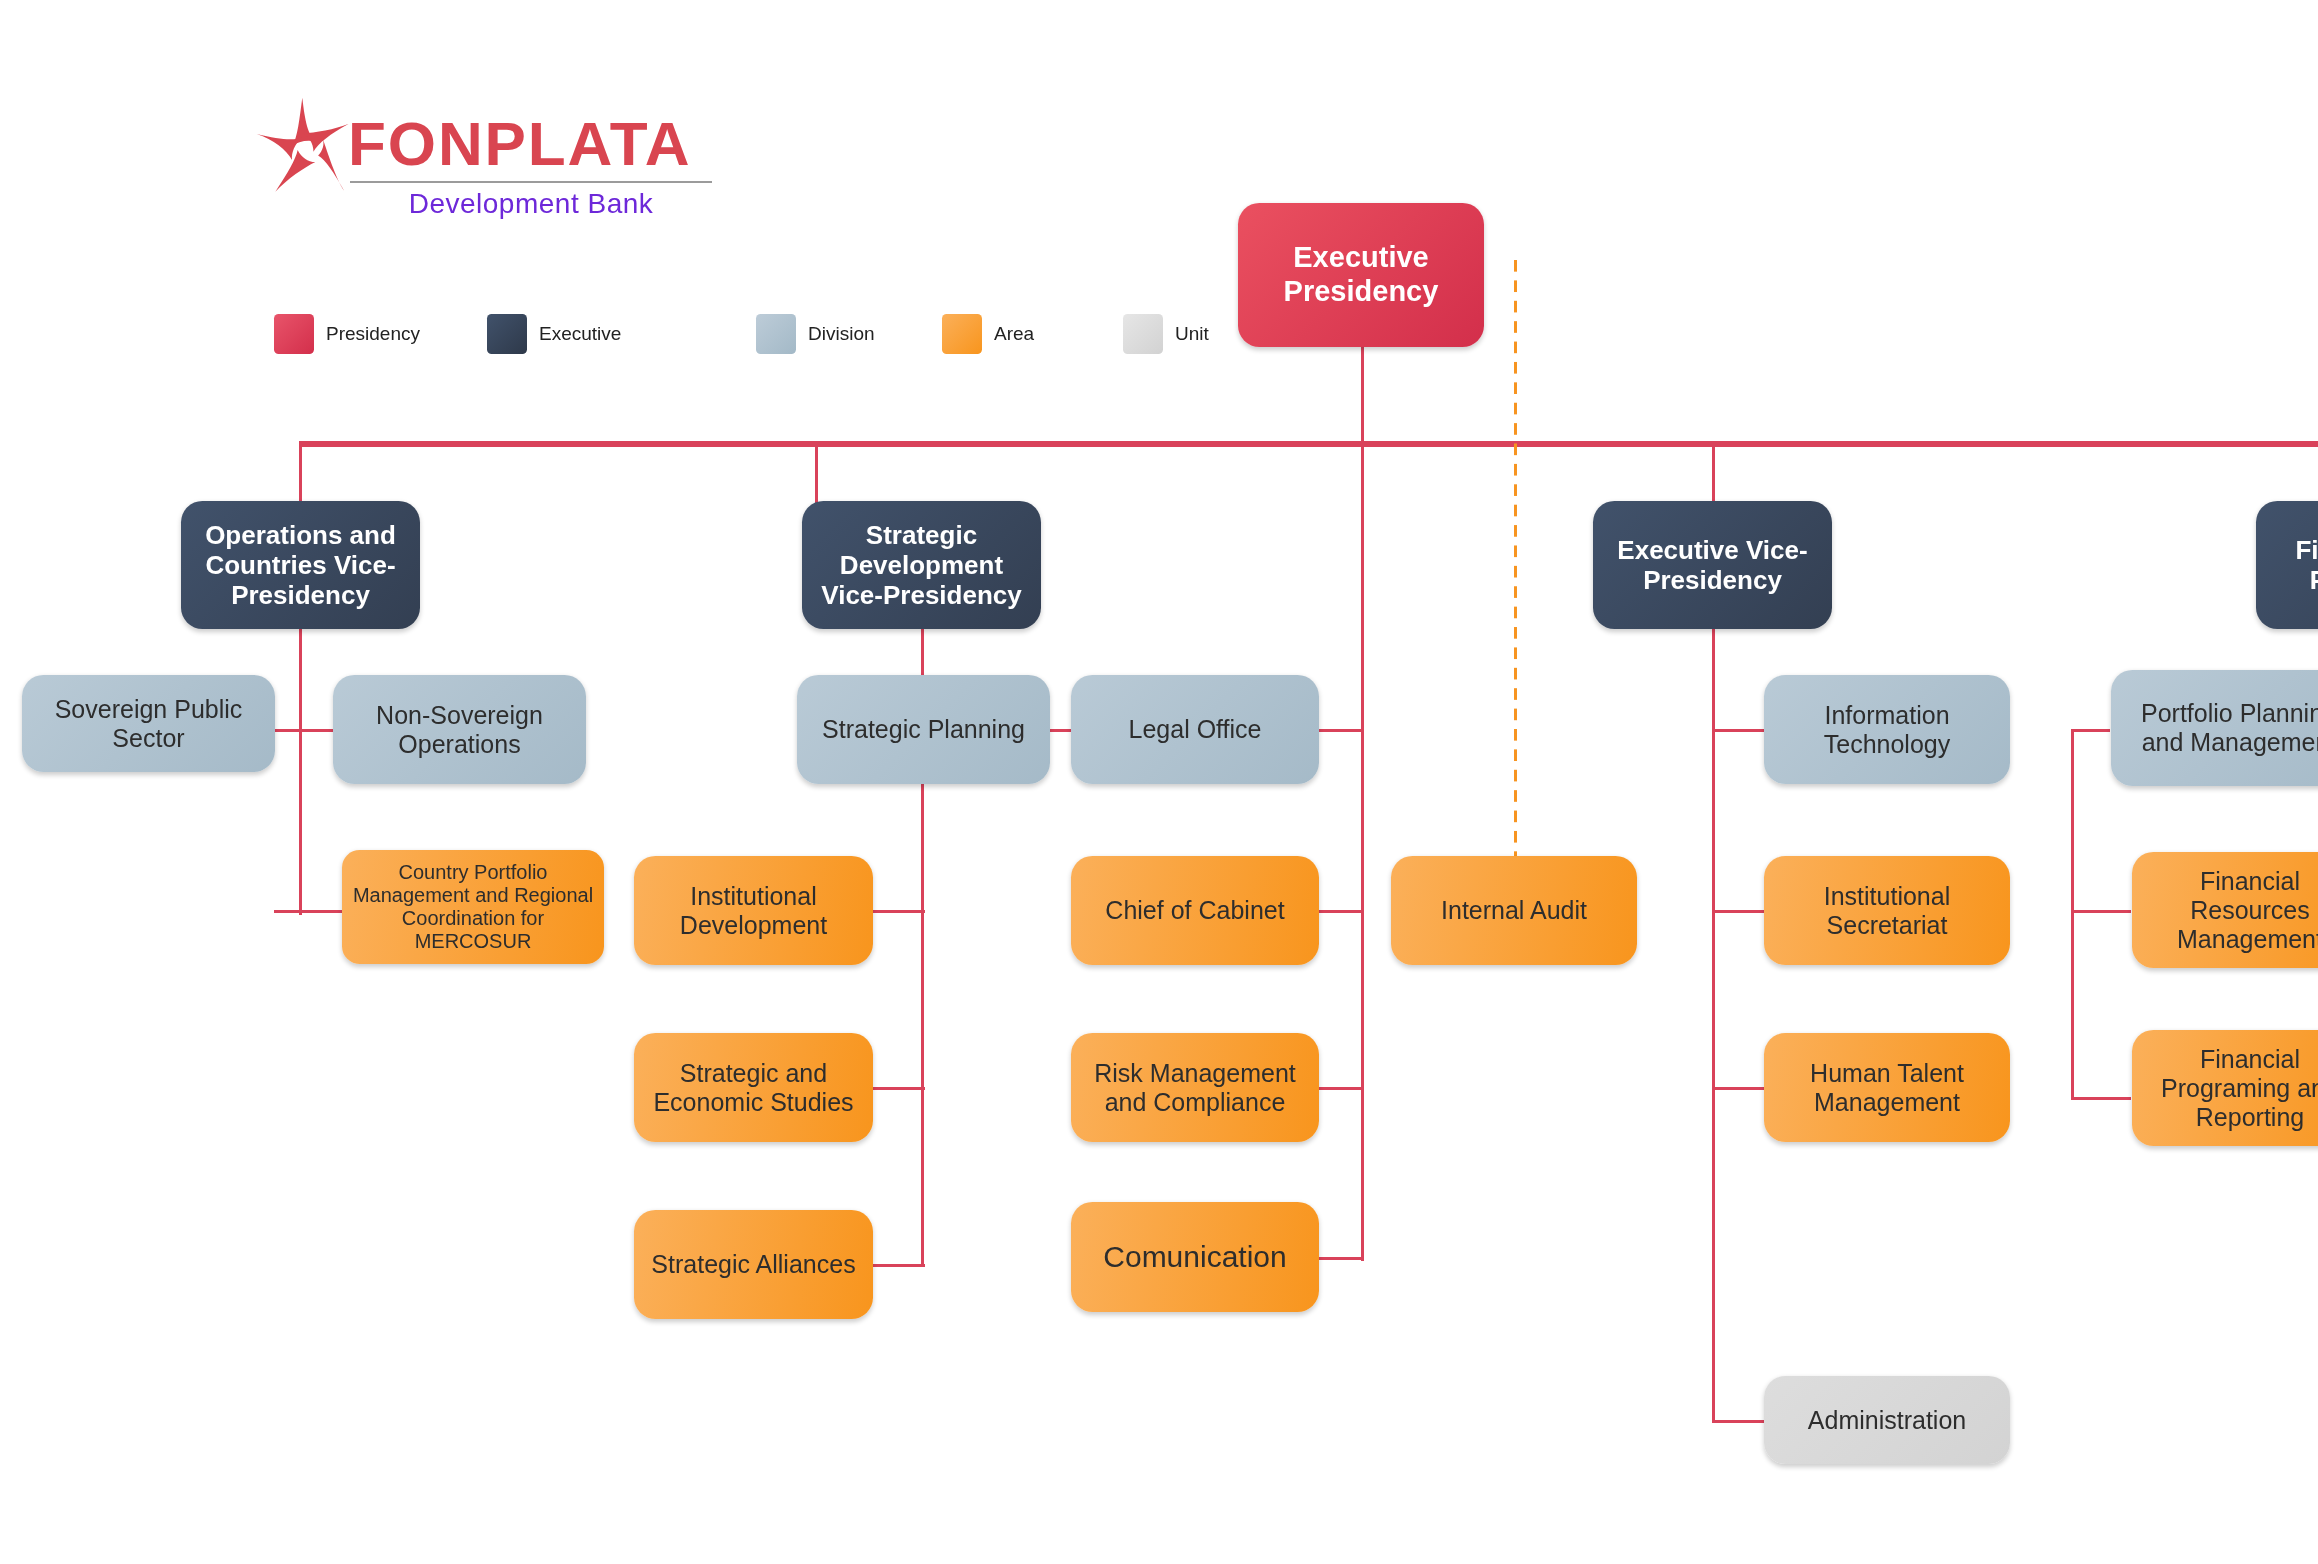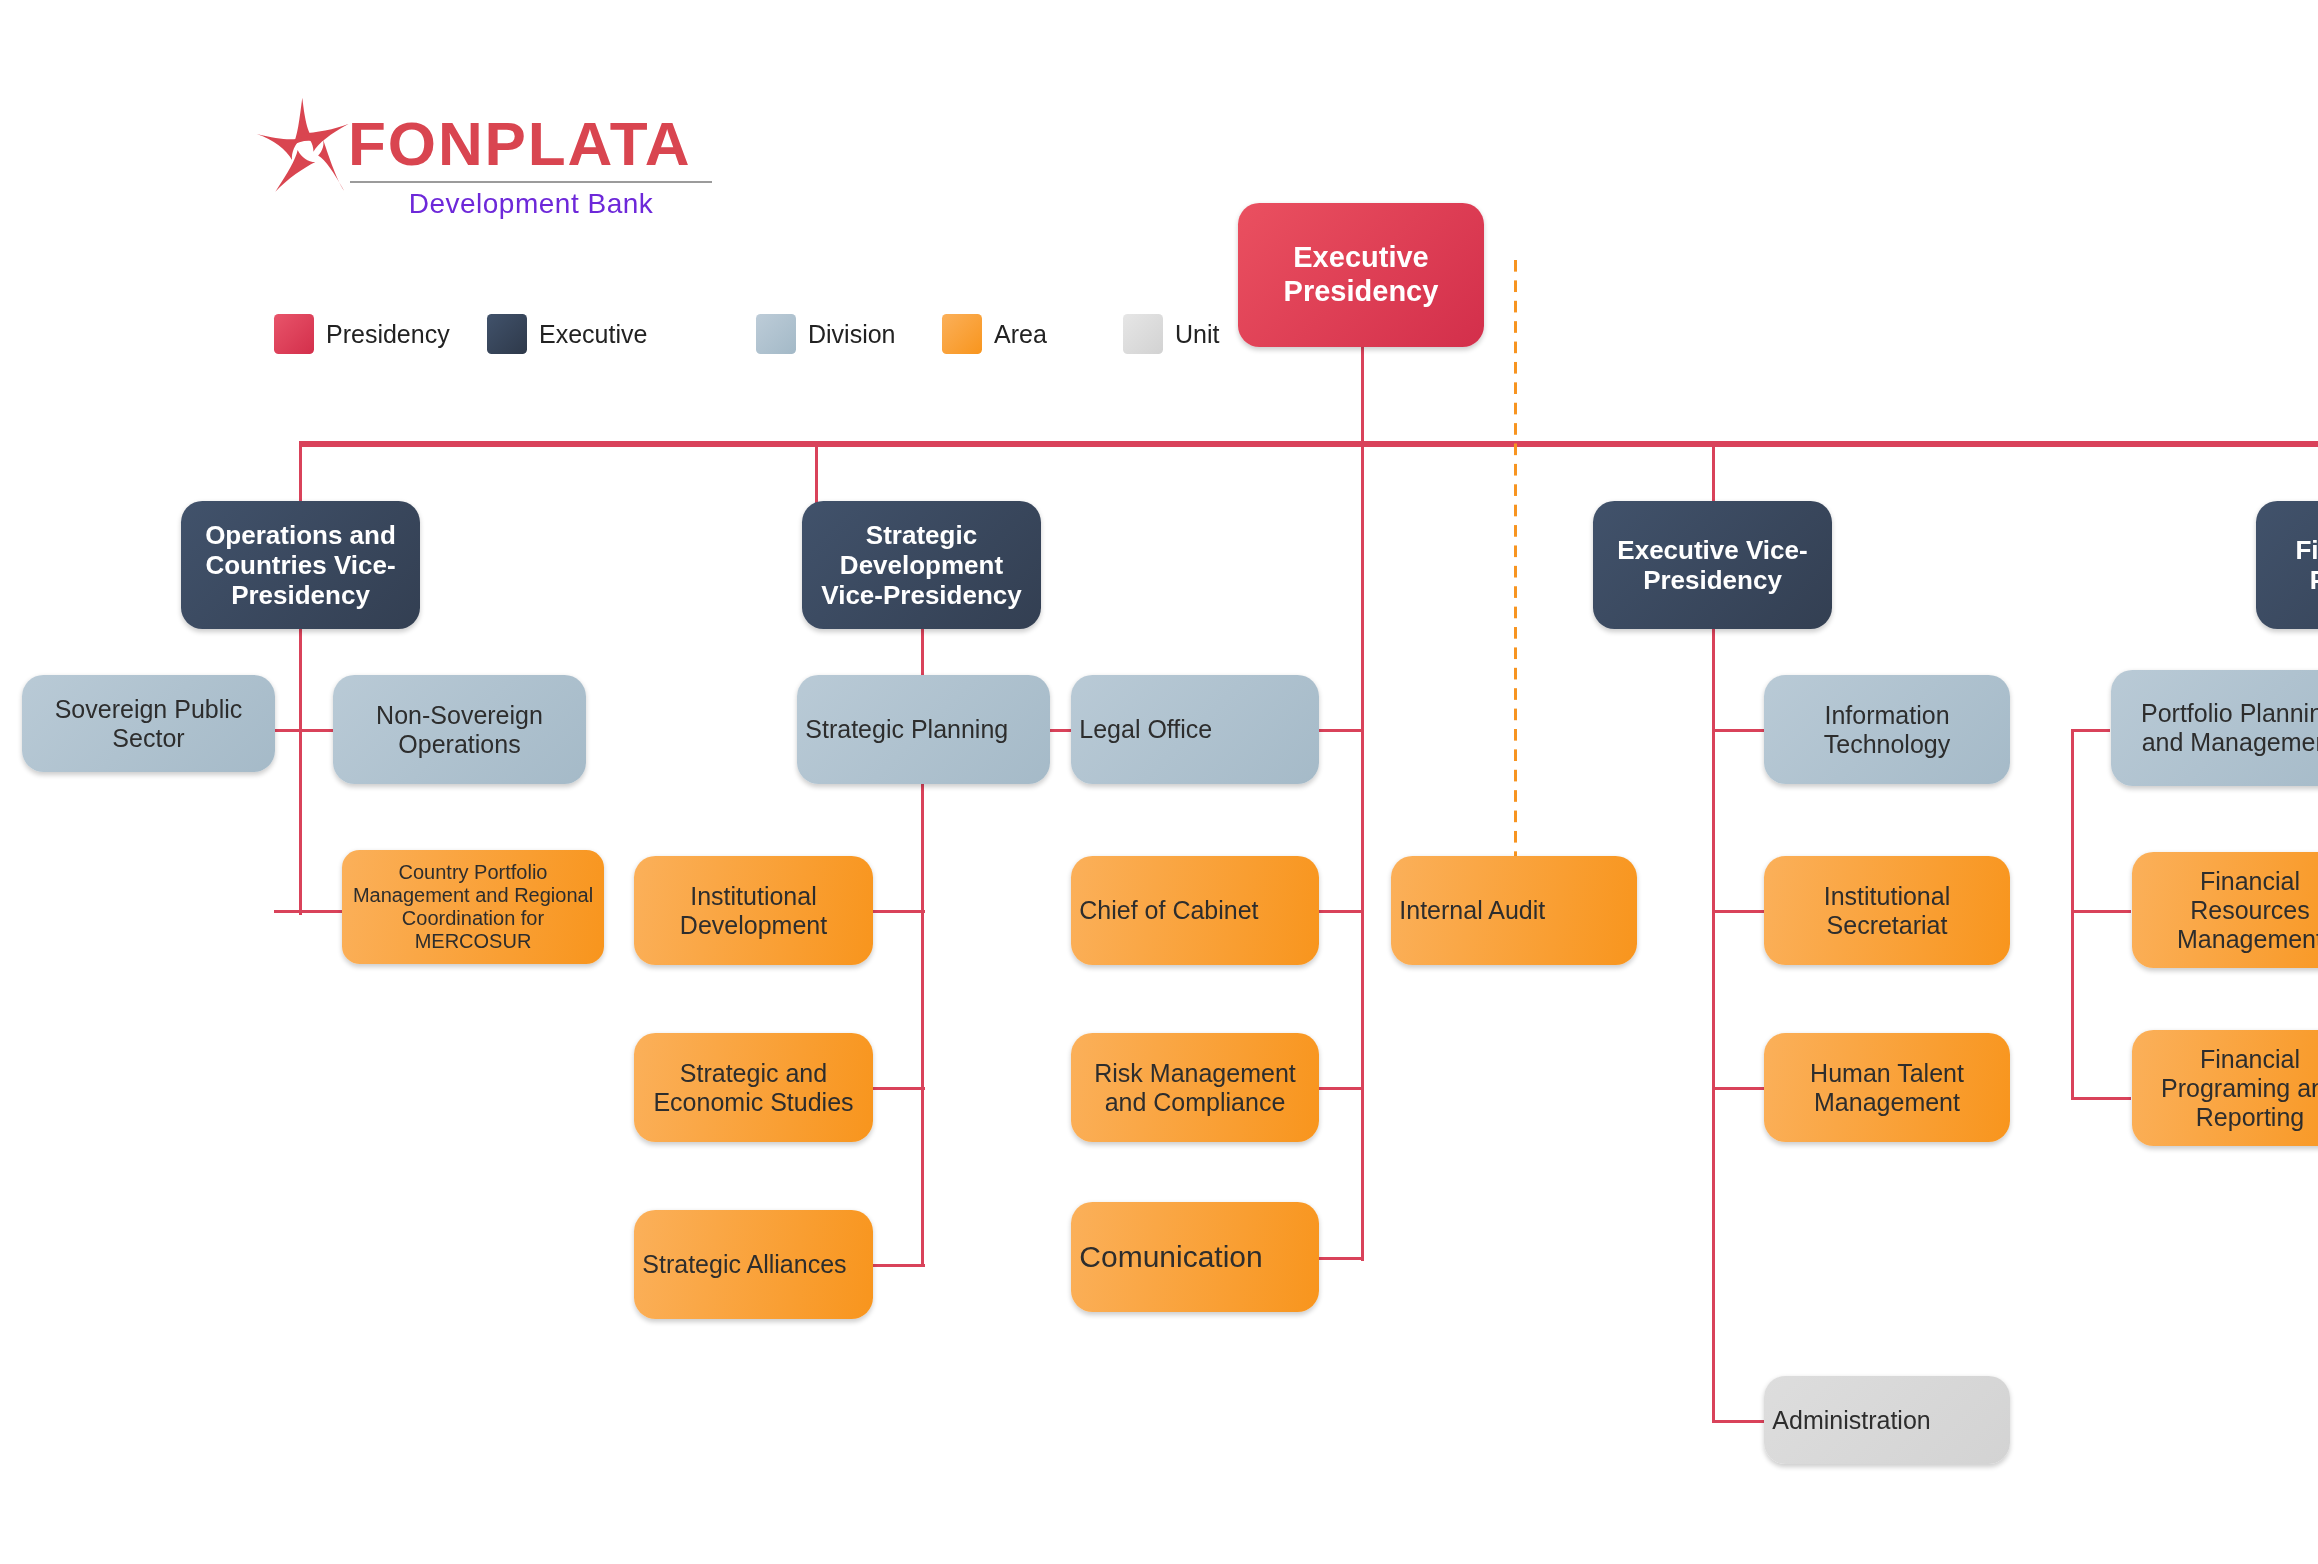--- a/index.html
+++ b/index.html
@@ -12,34 +12,34 @@
   #logo-word{position:absolute;left:95px;top:17.6px;font-size:62px;font-weight:700;
     letter-spacing:1.9px;color:#d94550;line-height:1;}
   #logo-rule{position:absolute;left:97px;top:86px;width:362px;height:2.3px;background:#9b9b9b;}
   #logo-sub{position:absolute;left:95px;top:93px;width:366px;text-align:center;
     font-size:28px;color:#6d28d9;letter-spacing:0.5px;}
 
   
   #legend{position:absolute;left:274px;top:314px;height:40px;}
   .lg-item{position:absolute;top:0;display:flex;align-items:center;height:40px;}
   .lg-sw{width:40px;height:40px;border-radius:4.6px;}
-  .lg-tx{margin-left:12px;font-size:25px;color:#222;white-space:nowrap;}
+  .lg-tx{margin-left:12px;font-size:19px;color:#222;white-space:nowrap;}
 
   
   .ln{position:absolute;background:#d9425a;z-index:1;}
   .lnv{width:3.2px;}
   .lnh{height:3.2px;}
   .bus{height:6px;background:#d9425a;}
   .dash{position:absolute;width:3.2px;z-index:1;
     background-image:linear-gradient(to bottom,#f79420 0 12px,rgba(0,0,0,0) 12px 20.4px);
     background-size:3.2px 20.4px;background-repeat:repeat-y;}
 
   
   .node{position:absolute;z-index:3;border-radius:21.3px;display:flex;
-    align-items:center;text-align:center;
+    align-items:center;justify-content:center;text-align:center;
     box-shadow:0 2.3px 5.1px rgba(0,0,0,.20);padding:0 8.3px;box-sizing:border-box;}
   .node span{display:block;line-height:1.16;}
 
   .presidency{background:linear-gradient(135deg,#ea5060 0%,#d32f4b 100%);color:#fff;}
   .executive{background:linear-gradient(135deg,#41526b 0%,#333f52 100%);color:#fff;}
   .division{background:linear-gradient(135deg,#b9cad6 0%,#a5bac8 100%);color:#2d2d2d;}
   .area{background:linear-gradient(100deg,#fbb05a 0%,#f8951d 100%);color:#2d2d2d;}
   .unit{background:linear-gradient(135deg,#dddddd 0%,#d3d3d3 100%);color:#2d2d2d;}
 </style>
 </head>

